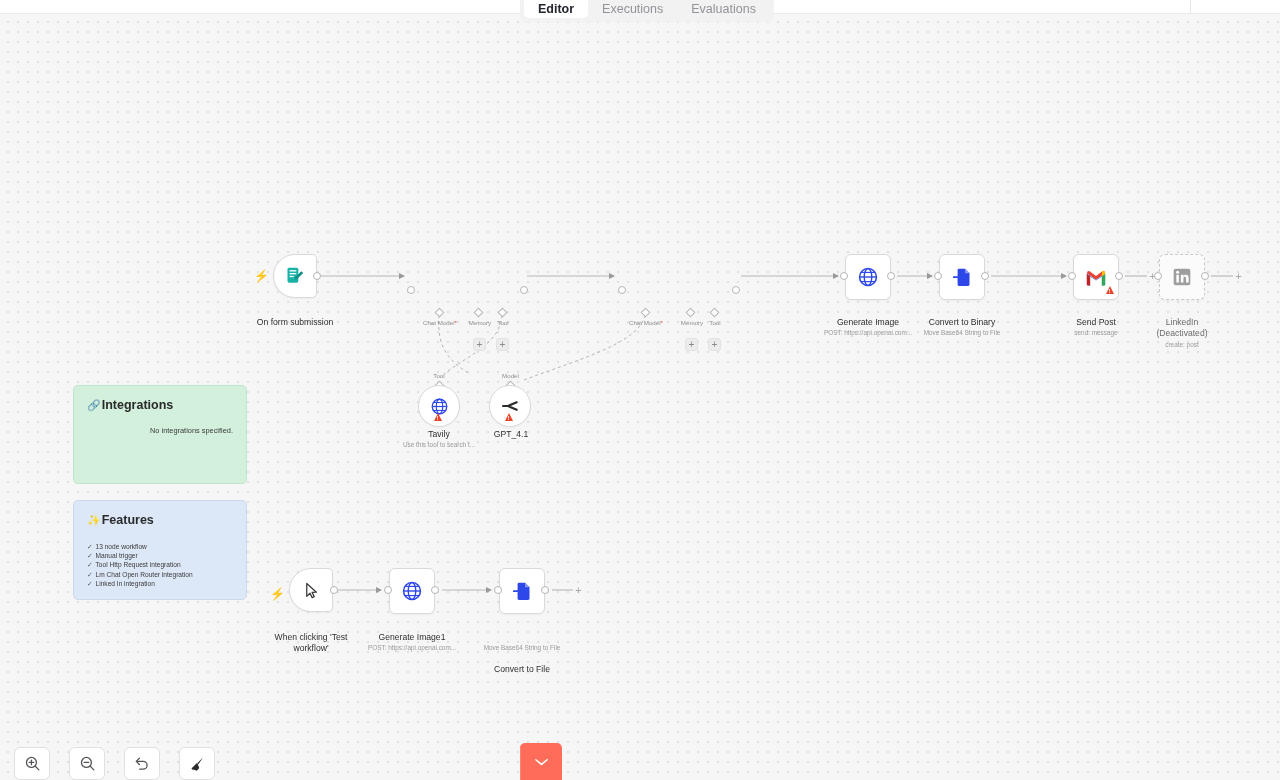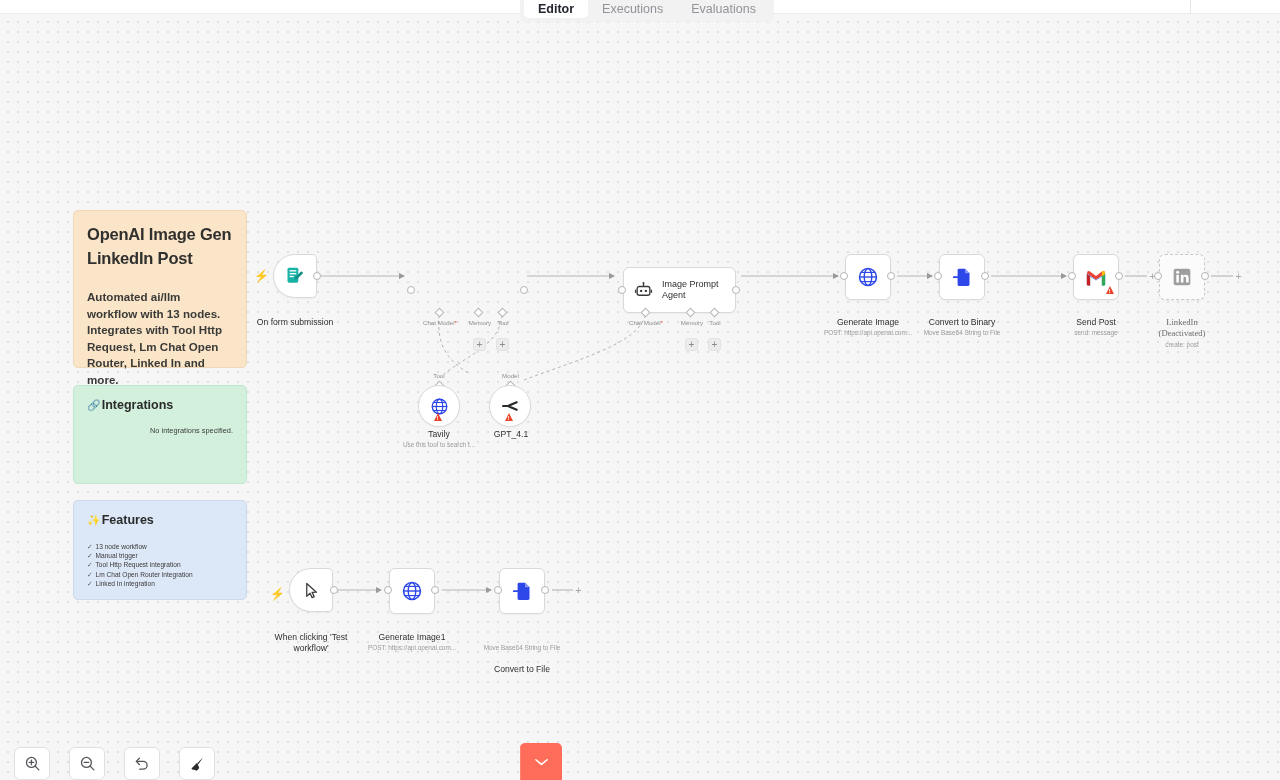--- a/index.html
+++ b/index.html
@@ -93,21 +93,21 @@
     display: flex; align-items: center; justify-content: center;
     box-shadow: 0 1px 2px rgba(0,0,0,.04);
   }
   .node-box.trigger { border-radius: 28px 6px 6px 28px; }
   .node-box.deact { border-style: dashed; border-color: #c9c9c9; background: #fbfbfb; }
   .node-label {
     position: absolute; text-align: center;
     font-size: 8.6px; color: #2f2f2f; line-height: 11px;
     font-weight: 400; white-space: pre-line;
   }
-  .node-label.deact-label { color: #6c6c6c; font-family: Liberation Serif, serif; }
+  .node-label.deact-label { color: #6c6c6c; }
   .node-sub {
     position: absolute; text-align: center;
     font-size: 6.4px; color: #9a9a9a; line-height: 9px; white-space: nowrap;
   }
 
   
   .node-circle {
     position: absolute; width: 42px; height: 42px; border-radius: 50%;
     background: #fff; border: 1px solid #d9d9d9;
     display: flex; align-items: center; justify-content: center;
@@ -202,24 +202,20 @@
 
       <path d="M439,301 C437,330 445,345 470,360" stroke="#b5b5b5" stroke-width="1" fill="none" stroke-dasharray="3,3"></path>
       <path d="M502,301 C500,330 470,340 444,360" stroke="#b5b5b5" stroke-width="1" fill="none" stroke-dasharray="3,3"></path>
       <path d="M645,301 C640,330 570,348 524,366" stroke="#b5b5b5" stroke-width="1" fill="none" stroke-dasharray="3,3"></path>
 
       <path d="M336,576 L381,576" stroke="#b5b5b5" stroke-width="1.1" fill="none" marker-end="url(#arrow)"></path>
       <path d="M442,576 L491,576" stroke="#b5b5b5" stroke-width="1.1" fill="none" marker-end="url(#arrow)"></path>
       <path d="M552,576 L573,576" stroke="#b5b5b5" stroke-width="1.1" fill="none"></path>
     </svg>
 
-    <div class="sticky" id="sticky-title">
-      <div class="st-h">OpenAI Image Gen LinkedIn Post</div>
-      <div class="st-b">Automated ai/llm workflow with 13 nodes. Integrates with Tool Http Request, Lm Chat Open Router, Linked In and more.</div>
-    </div>
 
     <div class="sticky" id="sticky-integrations">
       <div class="st-head2">
         <span class="st-emoji">🔗</span>
         <span>Integrations</span>
       </div>
       <div class="st-sub">No integrations specified.</div>
     </div>
 
     <div class="sticky" id="sticky-features">
@@ -268,32 +264,20 @@
     <div class="port" style="left:520px;top:272px;"></div>
     <div class="diamond" style="left:436px;top:295px;"></div>
     <div class="diamond" style="left:475px;top:295px;"></div>
     <div class="diamond" style="left:499px;top:295px;"></div>
     <div class="port-label" style="left:412px;top:305px;width:56px;">Chat Model<span class="req-star">*</span></div>
     <div class="port-label" style="left:462px;top:305px;width:36px;">Memory</div>
     <div class="port-label" style="left:490px;top:305px;width:26px;">Tool</div>
     <div class="plus-box" style="left:473px;top:324px;">+</div>
     <div class="plus-box" style="left:496px;top:324px;">+</div>
 
-    <div class="node-box" style="left:623px;top:253px;width:113px;height:46px;justify-content:flex-start;padding-left:10px;gap:9px;">
-      <svg width="19" height="19" viewBox="0 0 24 24">
-        <rect x="4" y="7" width="16" height="11" rx="2.6" fill="none" stroke="#3a3a3a" stroke-width="1.7"></rect>
-        <circle cx="9" cy="12.5" r="1.5" fill="#3a3a3a"></circle>
-          <circle cx="15" cy="12.5" r="1.5" fill="#3a3a3a"></circle>
-        <line x1="12" y1="3" x2="12" y2="7" stroke="#3a3a3a" stroke-width="1.7"></line>
-        <circle cx="12" cy="2.6" r="1.3" fill="#3a3a3a"></circle>
-        <line x1="2" y1="11" x2="2" y2="15" stroke="#3a3a3a" stroke-width="1.7"></line>
-        <line x1="22" y1="11" x2="22" y2="15" stroke="#3a3a3a" stroke-width="1.7"></line>
-      </svg>
-      <span style="font-size:9px;color:#2f2f2f;line-height:11.5px;width:62px;">Image Prompt Agent</span>
-    </div>
     <div class="port" style="left:618px;top:272px;"></div>
     <div class="port" style="left:732px;top:272px;"></div>
     <div class="diamond" style="left:642px;top:295px;"></div>
     <div class="diamond" style="left:687px;top:295px;"></div>
     <div class="diamond" style="left:711px;top:295px;"></div>
     <div class="port-label" style="left:618px;top:305px;width:56px;">Chat Model<span class="req-star">*</span></div>
     <div class="port-label" style="left:674px;top:305px;width:36px;">Memory</div>
     <div class="port-label" style="left:702px;top:305px;width:26px;">Tool</div>
     <div class="plus-box" style="left:685px;top:324px;">+</div>
     <div class="plus-box" style="left:708px;top:324px;">+</div>

